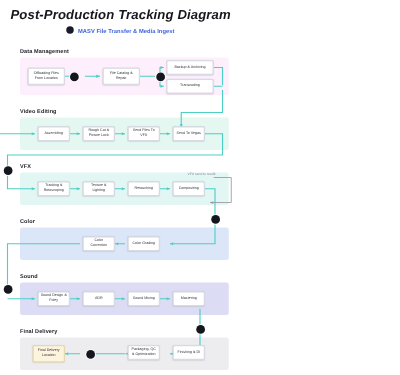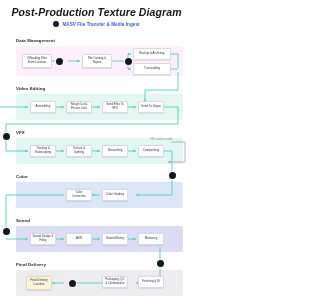--- a/index.html
+++ b/index.html
@@ -61,21 +61,21 @@
   
   .note{
     position:absolute;font-size:2.7px;color:#8b8b96;white-space:nowrap;
   }
 </style>
 </head>
 <body>
 
 <div class="page">
 
-  <div class="title">Post-Production Texture Diagram</div>
+  <div class="title">Post-Production Tracking Diagram</div>
   <div class="subtitle">
     <span class="dot"></span>
     <span class="stxt">MASV File Transfer &amp; Media Ingest</span>
   </div>
 
   <div class="canvas">
 
     <div class="band" style="left:16px;top:14px;width:167px;height:30px;background:#fdeffb;"></div>
     <div class="band" style="left:16px;top:62px;width:167px;height:26px;background:#e4f7f1;"></div>
     <div class="band" style="left:16px;top:106px;width:167px;height:26px;background:#e2f6f3;"></div>

